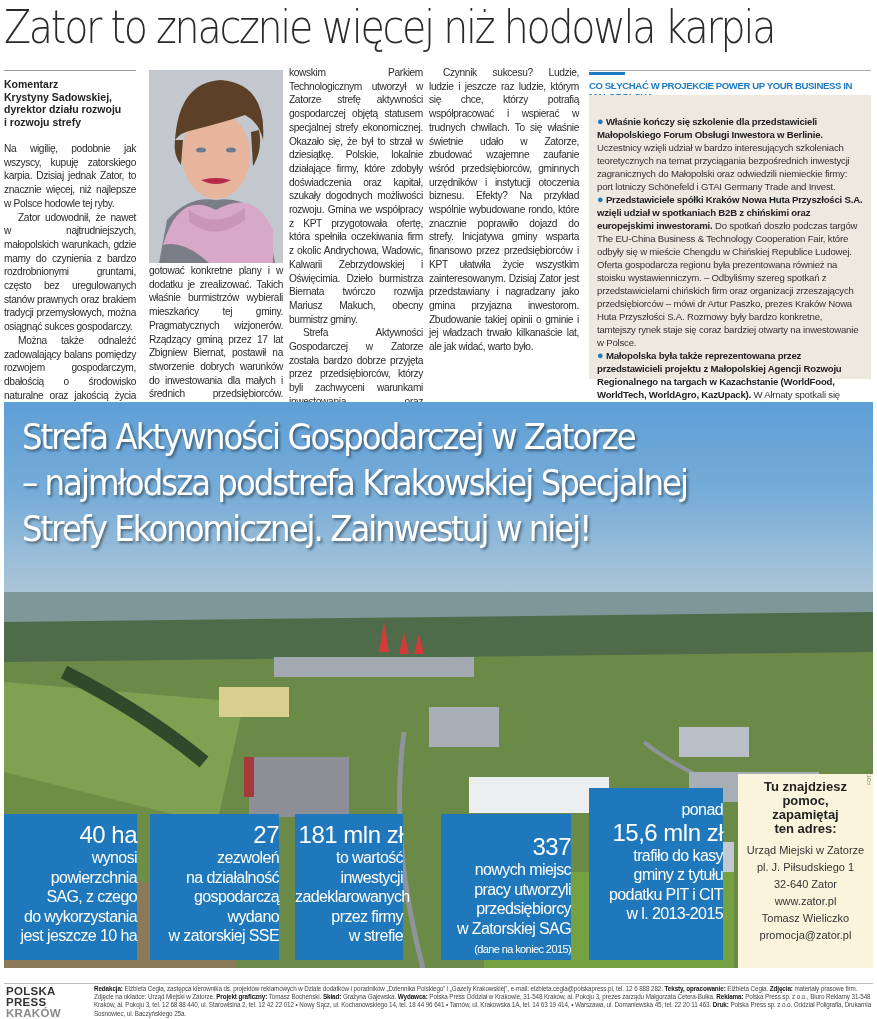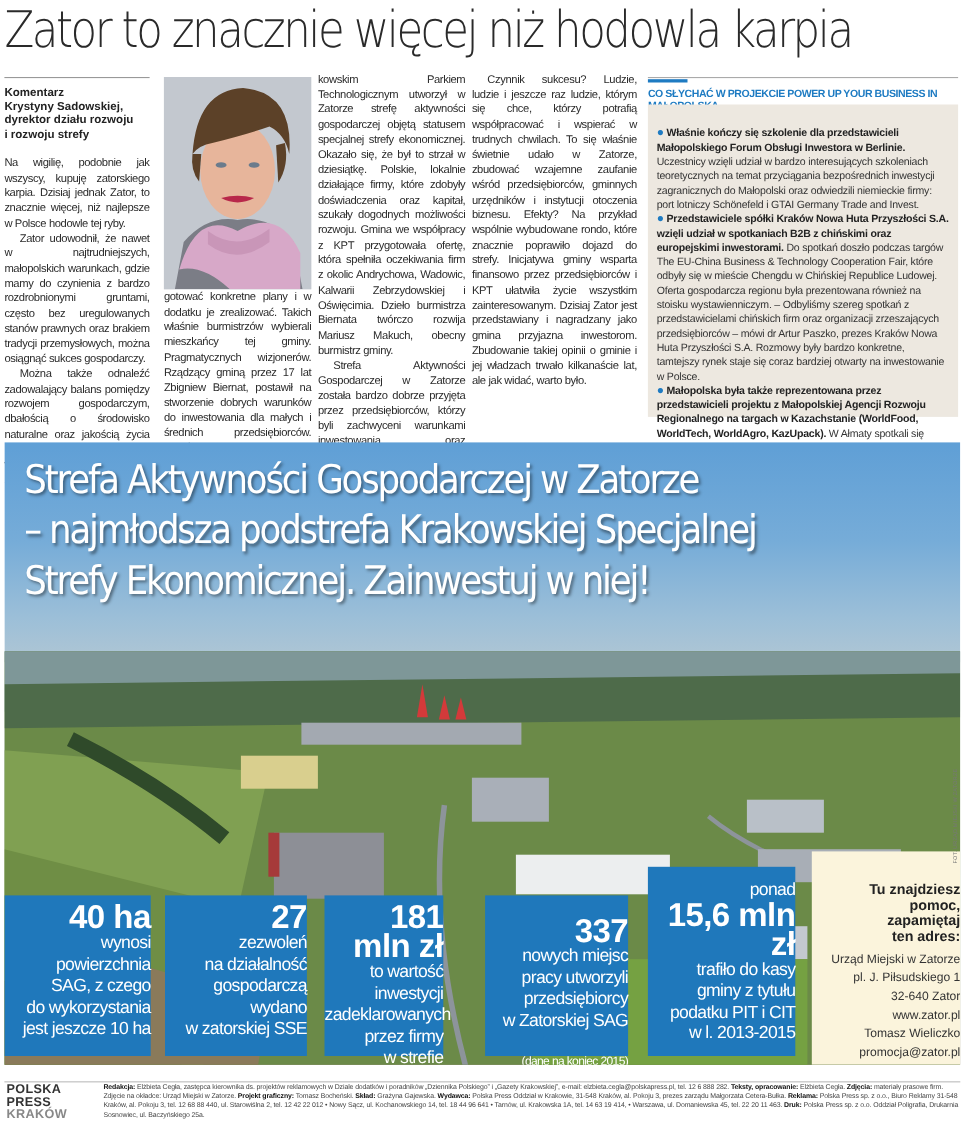--- a/index.html
+++ b/index.html
@@ -15,23 +15,23 @@
 .side b{color:#222}
 .side .dot{color:#1e7bc2;font-size:11px}
 .side-title{position:absolute;left:589px;top:80px;font-size:9.6px;font-weight:bold;color:#1e7bc2;letter-spacing:-0.4px}
 .side-bar{position:absolute;left:589px;top:72px;width:36px;height:3px;background:#1e7bc2}
 .side-rule{position:absolute;left:589px;top:70px;width:282px;height:1px;background:#aaa}
 .banner{position:absolute;left:4px;top:402px;width:869px;height:566px;overflow:hidden}
 .sky{position:absolute;left:0;top:0;width:100%;height:200px;background:linear-gradient(180deg,#5f9fd6 0%,#76acd8 45%,#9cbfd8 80%,#b0c6d4 100%)}
 .land{position:absolute;left:0;top:190px;width:100%;height:380px;background:linear-gradient(180deg,#8aa3a7 0%,#6d8a6a 15%,#5d7e44 35%,#6e8f3f 60%,#7a6e55 100%)}
 .banner-title{position:absolute;left:18px;top:12px;font-family:"DejaVu Sans",sans-serif;font-size:36px;line-height:46px;color:#fff;letter-spacing:-2.2px;text-shadow:2px 2px 3px rgba(0,0,0,0.45);white-space:nowrap;transform:scaleX(0.9);transform-origin:left top}
 .stat{position:absolute;top:412px;height:146px;background:#1f78bb;color:#fff;text-align:right;font-size:16px;line-height:19.5px;letter-spacing:-0.6px}
-.stat .big{font-weight:bold;font-size:30px;line-height:26px;letter-spacing:-0.5px}
-.stat .note{font-size:11px;line-height:14px;margin-top:20px}
-.addr{position:absolute;left:734px;top:372px;width:135px;height:194px;background:#fbf4dc;text-align:right;color:#333;font-size:11px;line-height:17px;padding-top:28px}
+.stat .big{font-weight:normal;font-size:24px;line-height:26px;letter-spacing:-0.5px}
+.stat .note{font-size:11px;line-height:14px;margin-top:4px}
+.addr{position:absolute;left:734px;top:372px;width:135px;height:194px;background:#fbf4dc;text-align:center;color:#333;font-size:11px;line-height:17px;padding-top:6px}
 .addr .h{font-weight:bold;font-size:13px;line-height:14px;color:#222;margin-bottom:6px}
 .credit{position:absolute;left:866px;top:785px;font-size:5px;color:#777;transform:rotate(-90deg);transform-origin:left top;white-space:nowrap;letter-spacing:0.2px}
 .footer-rule{position:absolute;left:4px;top:983px;width:869px;height:1px;background:#bbb}
 .logo{position:absolute;left:6px;top:986px;font-weight:bold;font-size:11.5px;line-height:11px;letter-spacing:0.3px}
 .logo .l1,.logo .l2{color:#333}
 .logo .l3{color:#888}
 .imprint{position:absolute;left:94px;top:985px;width:780px;font-size:6.3px;line-height:8.2px;color:#444;letter-spacing:-0.1px}
 .imprint b{color:#111}
 </style>
 </head>

